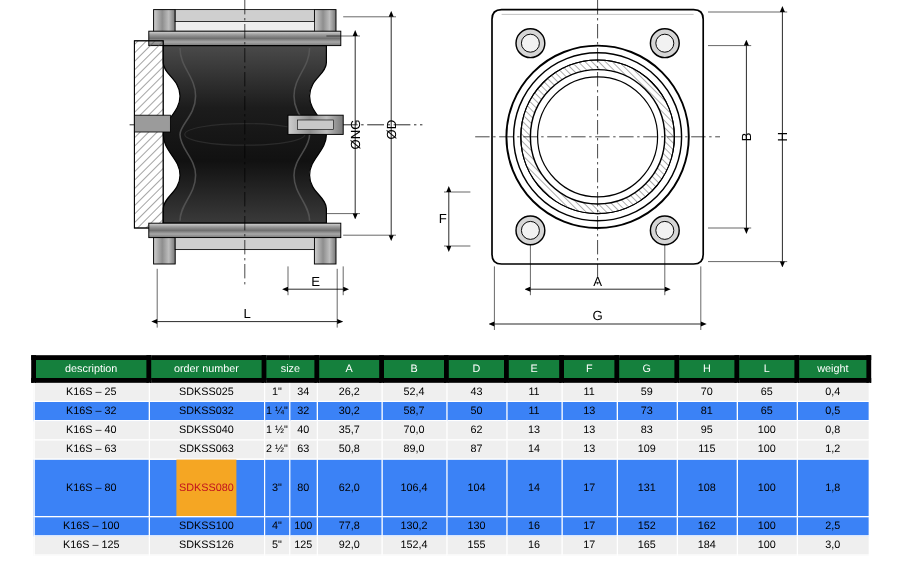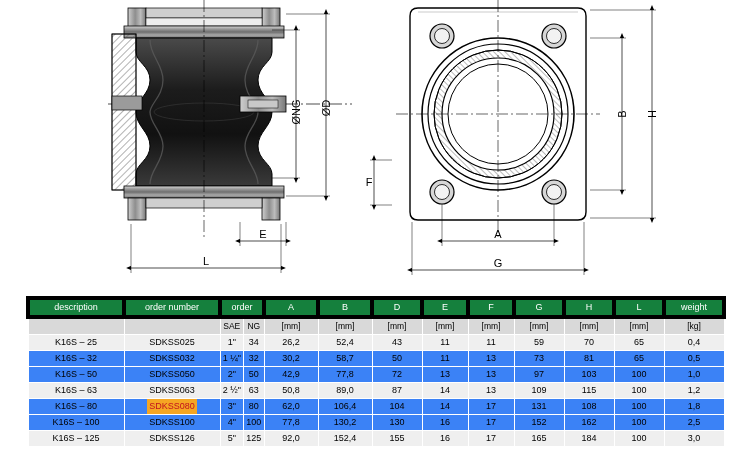--- a/index.html
+++ b/index.html
@@ -75,21 +75,21 @@
     margin-top: 26px;
   }
   td.ordnum {
     text-align: left;
     padding-left: 6px;
   }
   .highlight {
     background: #f5a623 !important;
     color: #c1121f;
     display: inline-block;
-    padding: 0 2px;
+    padding: 16px 2px;
   }
   .hl-cell { position: relative; }
   .dim-label {
     font-family: "Liberation Sans", sans-serif;
   }
 </style>
 </head>
 <body>
 
 <div class="page">
@@ -238,45 +238,30 @@
       </g>
     </svg>
   </div>
 
   <div class="table-wrap">
     <table class="spec">
       <thead>
         <tr class="hdr">
           <th style="width:92px">description</th>
           <th style="width:92px">order number</th>
-          <th colspan="2" style="width:92px">order</th>
+          <th colspan="2" style="width:92px">size</th>
           <th style="width:50px">A</th>
           <th style="width:50px">B</th>
           <th style="width:46px">D</th>
           <th style="width:42px">E</th>
           <th style="width:42px">F</th>
           <th style="width:46px">G</th>
           <th style="width:46px">H</th>
           <th style="width:46px">L</th>
           <th style="width:56px">weight</th>
-        </tr>
-        <tr class="units">
-          <td></td>
-          <td></td>
-          <td>SAE</td>
-          <td>NG</td>
-          <td>[mm]</td>
-          <td>[mm]</td>
-          <td>[mm]</td>
-          <td>[mm]</td>
-          <td>[mm]</td>
-          <td>[mm]</td>
-          <td>[mm]</td>
-          <td>[mm]</td>
-          <td>[kg]</td>
         </tr>
       </thead>
       <tbody>
         <tr class="odd">
           <td class="desc">K16S – 25</td>
           <td class="ordnum">SDKSS025</td>
           <td>1"</td>
           <td>34</td>
           <td>26,2</td>
           <td>52,4</td>
@@ -296,34 +281,34 @@
           <td>30,2</td>
           <td>58,7</td>
           <td>50</td>
           <td>11</td>
           <td>13</td>
           <td>73</td>
           <td>81</td>
           <td>65</td>
           <td>0,5</td>
         </tr>
-        <tr class="even">
-          <td class="desc">K16S – 50</td>
-          <td class="ordnum">SDKSS050</td>
-          <td>2"</td>
-          <td>50</td>
-          <td>42,9</td>
-          <td>77,8</td>
-          <td>72</td>
+        <tr class="odd">
+          <td class="desc">K16S – 40</td>
+          <td class="ordnum">SDKSS040</td>
+          <td>1 ½"</td>
+          <td>40</td>
+          <td>35,7</td>
+          <td>70,0</td>
+          <td>62</td>
           <td>13</td>
           <td>13</td>
-          <td>97</td>
-          <td>103</td>
-          <td>100</td>
-          <td>1,0</td>
+          <td>83</td>
+          <td>95</td>
+          <td>100</td>
+          <td>0,8</td>
         </tr>
         <tr class="odd">
           <td class="desc">K16S – 63</td>
           <td class="ordnum">SDKSS063</td>
           <td>2 ½"</td>
           <td>63</td>
           <td>50,8</td>
           <td>89,0</td>
           <td>87</td>
           <td>14</td>

